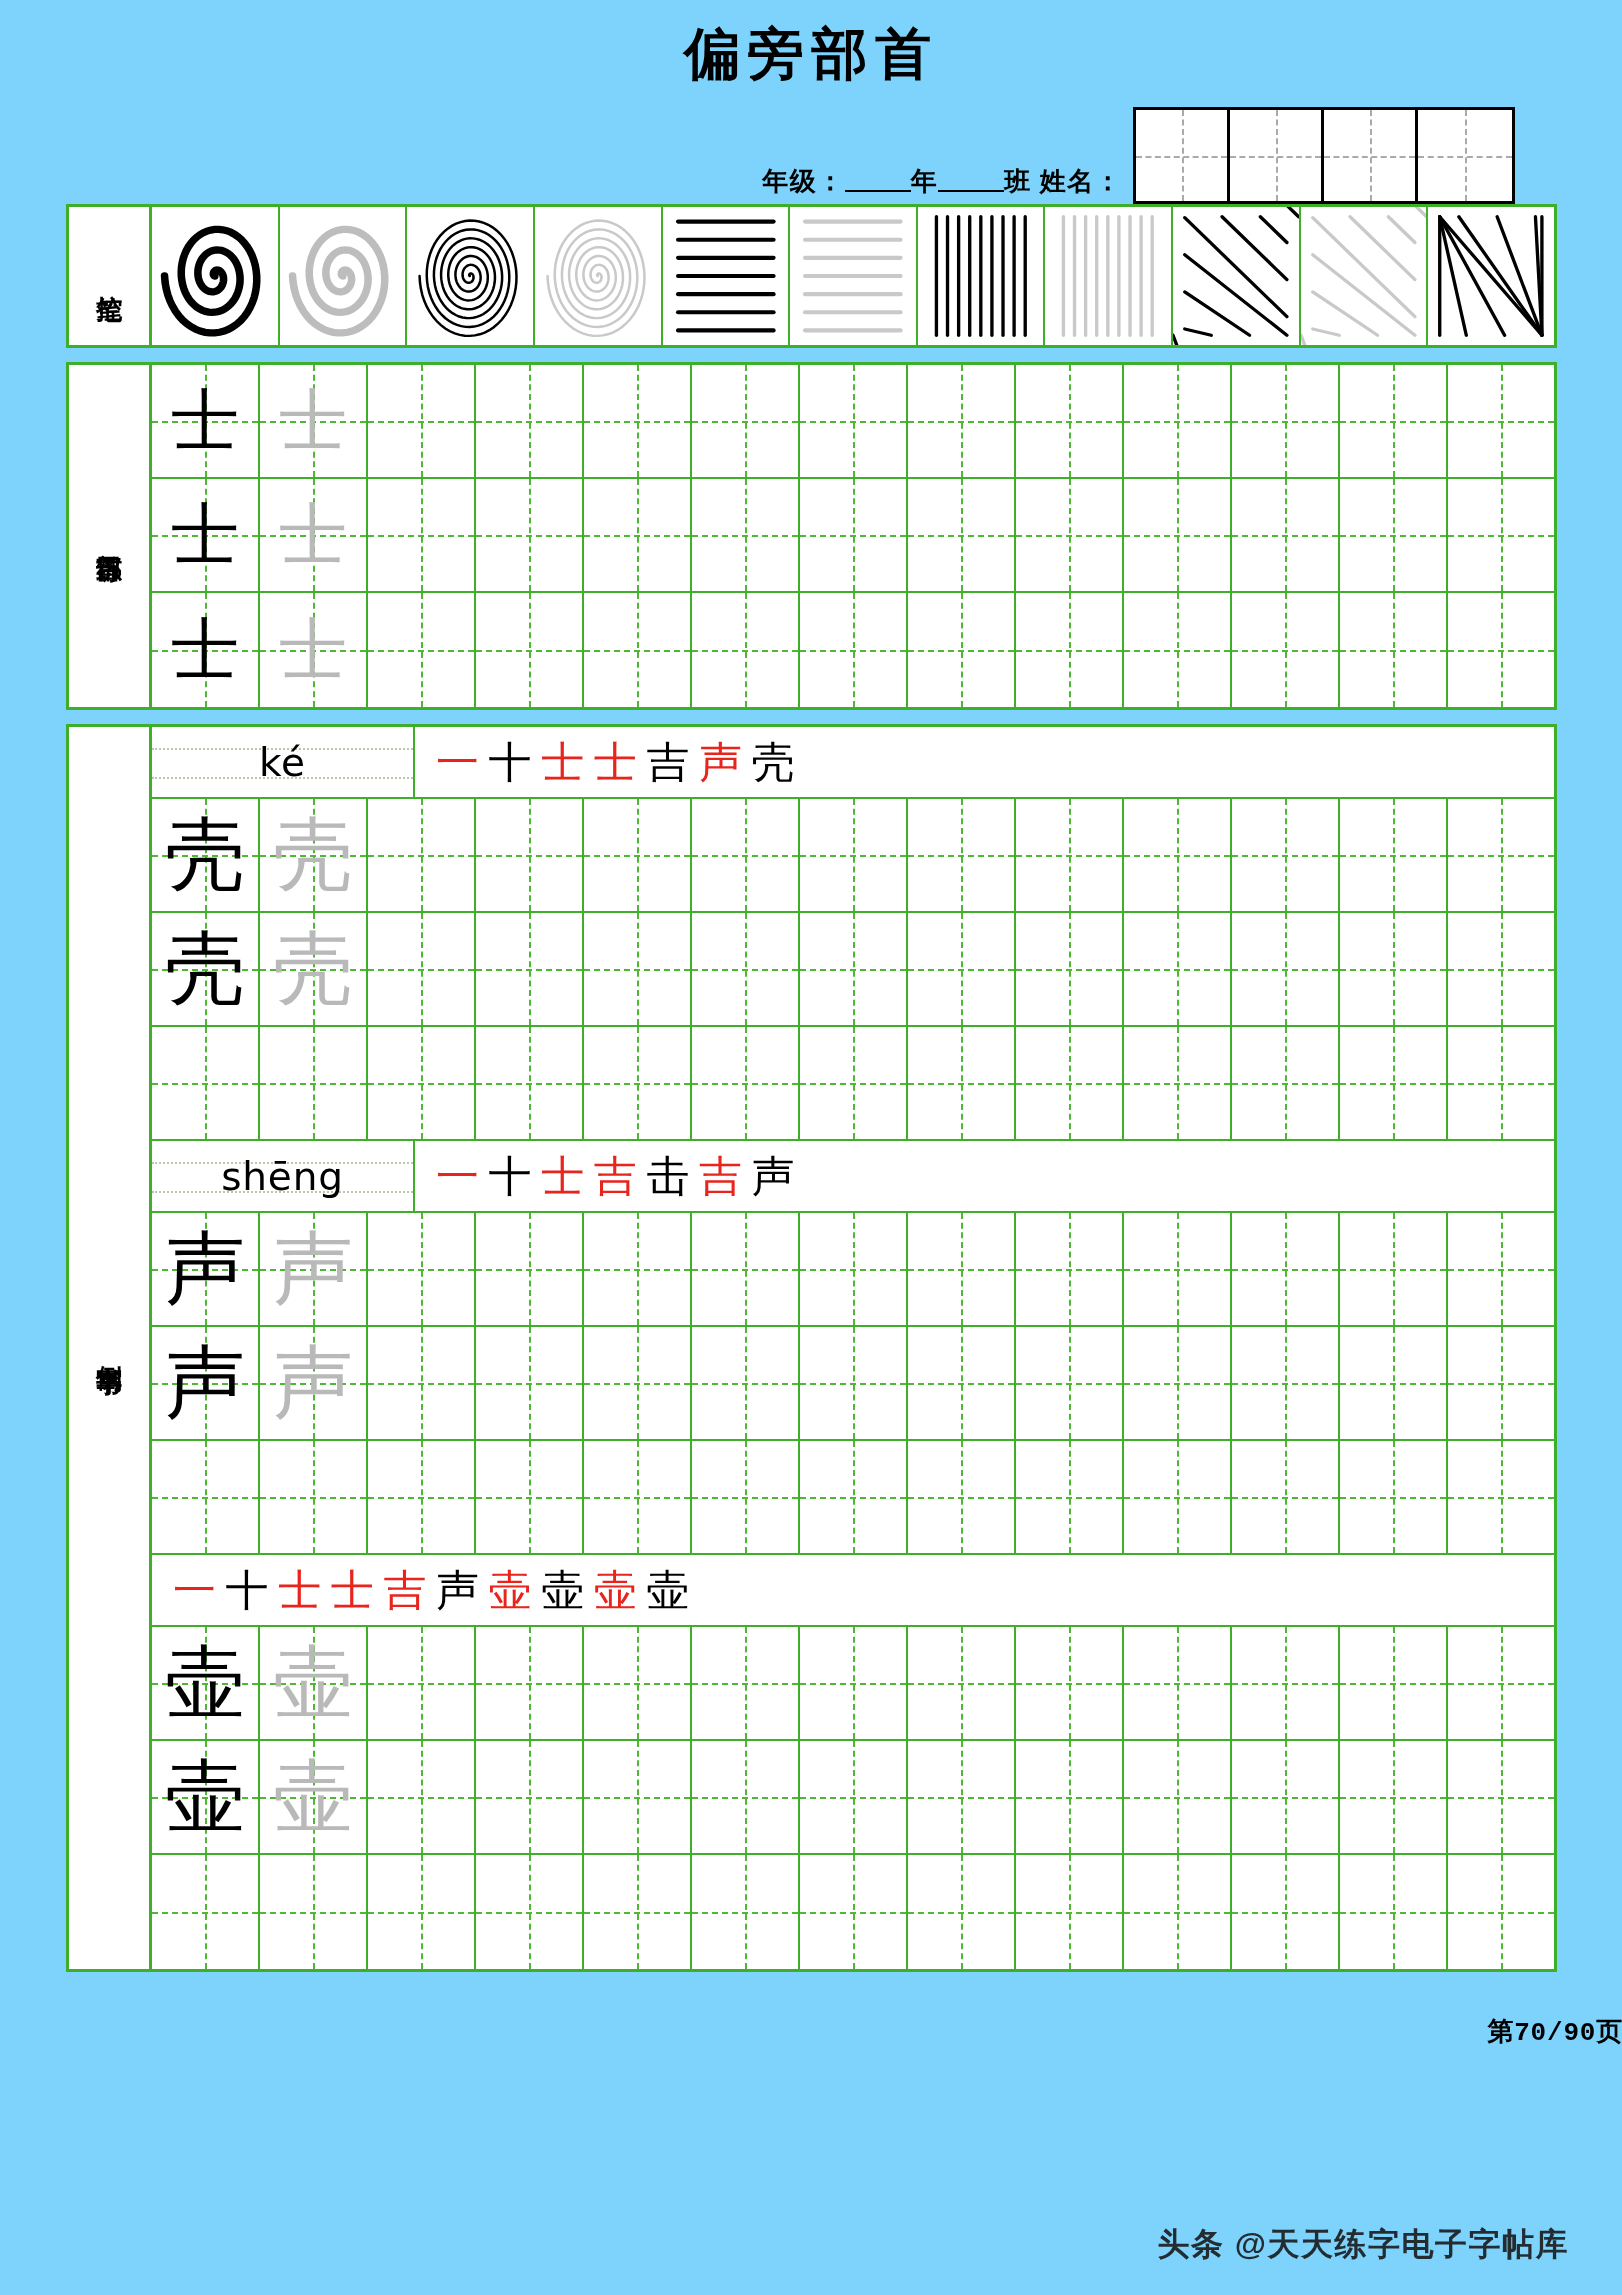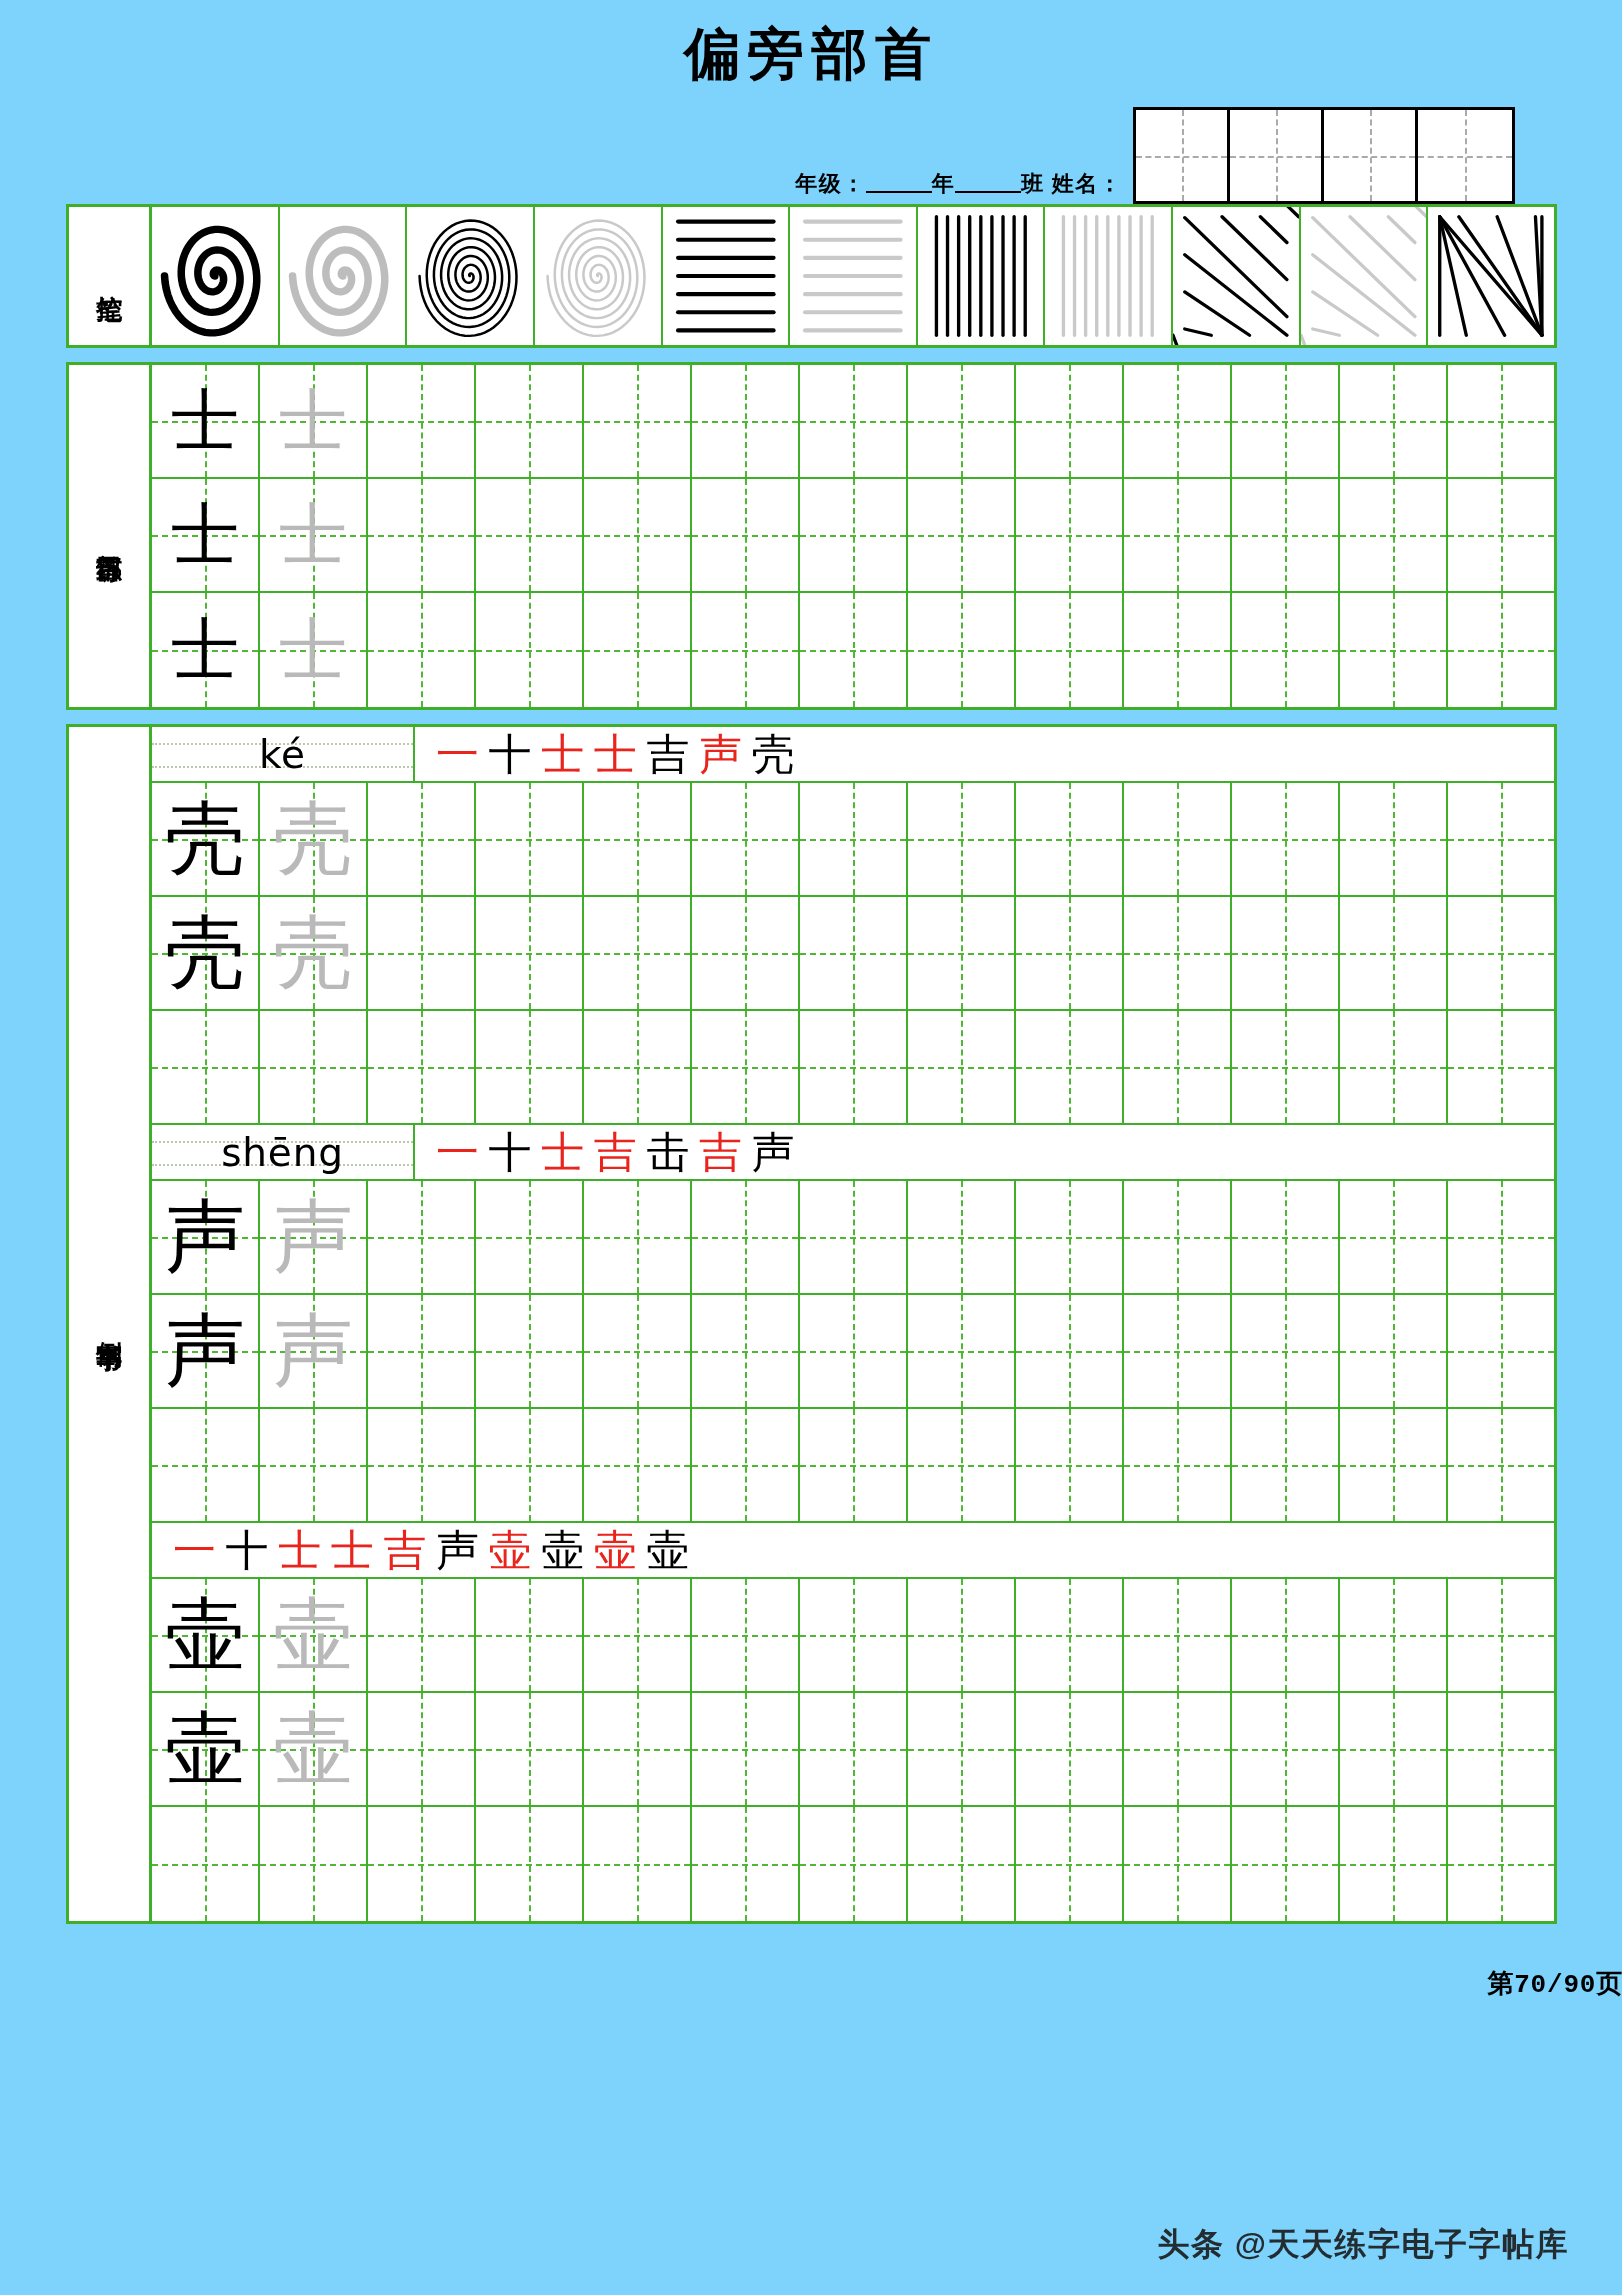--- a/index.html
+++ b/index.html
@@ -27,21 +27,21 @@
   }
   .info-row {
     display: flex;
     align-items: flex-end;
     justify-content: flex-end;
     padding-right: 108px;
     margin-top: 26px;
     height: 85px;
   }
   .info-text {
-    font-size: 22px;
+    font-size: 26px;
     font-weight: 700;
     letter-spacing: 1.5px;
     color: #000;
     white-space: nowrap;
     padding-bottom: 4.6px;
     font-family: "Liberation Serif", "DejaVu Serif", serif;
   }
   .info-text .blank {
     display: inline-block;
     width: 66px;
@@ -149,21 +149,21 @@
   
   .radical-block { display: flex; }
   .radical-rows { flex: 1; }
 
   
   .ex-block { display: flex; }
   .ex-rows { flex: 1; }
 
   .pinyin-row {
     display: flex;
-    height: 56px;
+    height: 72px;
     border-bottom: 2.3px solid #3faf29;
   }
   .pinyin-cell {
     width: 263px; min-width: 263px;
     border-right: 2.3px solid #3faf29;
     display: flex; align-items: center; justify-content: center;
     position: relative;
   }
   .pinyin-cell .pl1, .pinyin-cell .pl2 {
     content: ""; position: absolute; left: 0; right: 0;

